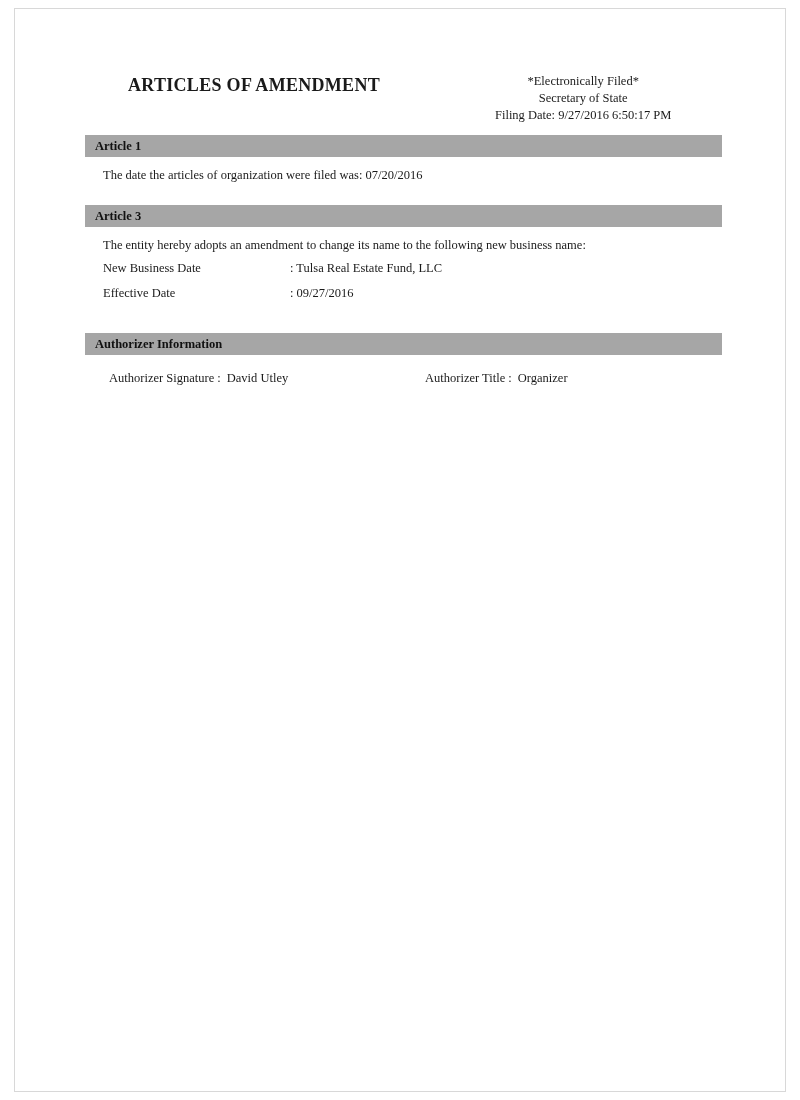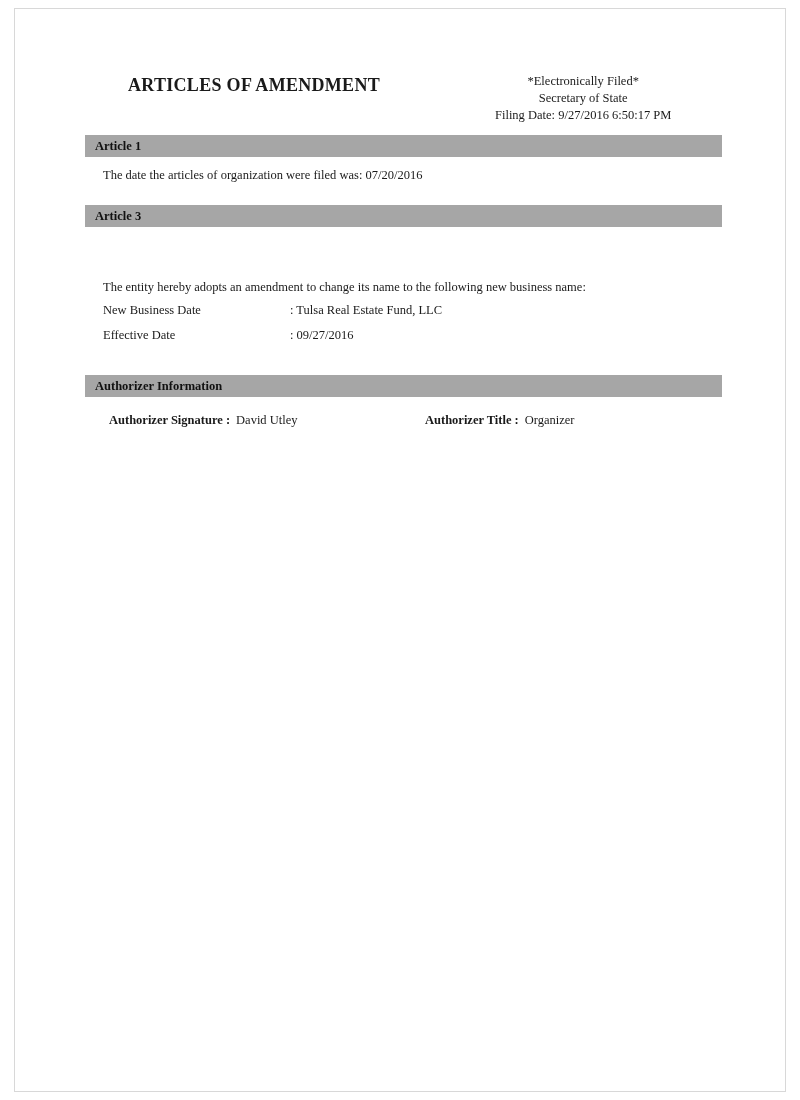--- a/index.html
+++ b/index.html
@@ -85,30 +85,29 @@
     left: 205px;
     top: 0;
     white-space: nowrap;
   }
   .para {
     font-size: 12.5px;
     padding: 11px 0 4px 18px;
   }
   .para.tight {
     padding-bottom: 8px;
-    margin-top: 42px;
   }
   .auth-row {
     position: relative;
     height: 30px;
     padding-top: 16px;
     font-size: 12.5px;
   }
   .auth-row .auth-label {
-    font-weight: bold;
+    font-weight: normal;
   }
   .auth-sig {
     position: absolute;
     left: 24px;
     top: 16px;
     white-space: nowrap;
   }
   .auth-title {
     position: absolute;
     left: 340px;

